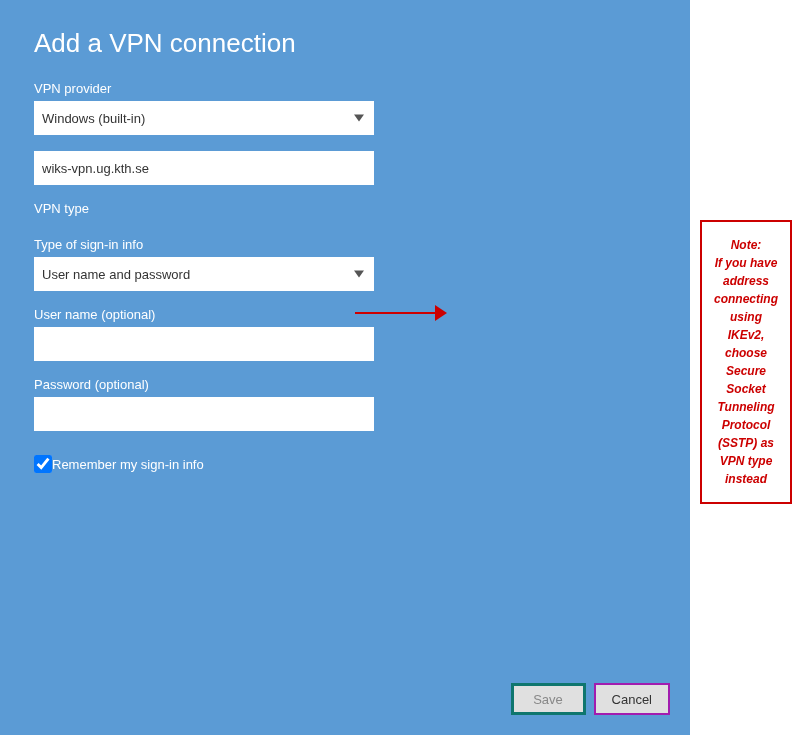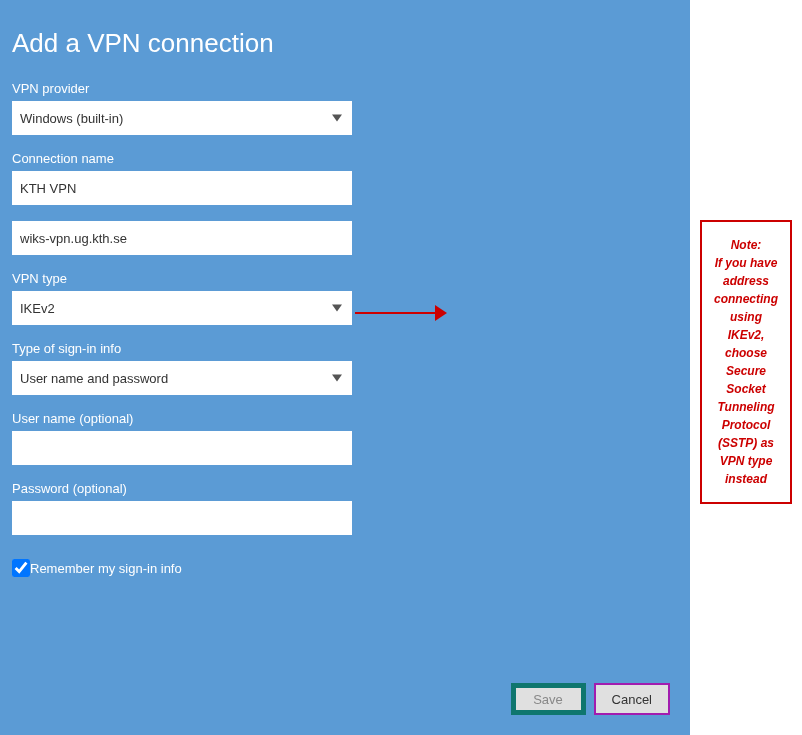--- a/index.html
+++ b/index.html
@@ -15,21 +15,21 @@
     .main-container {
       display: flex;
       flex-direction: row;
       width: 802px;
       height: 735px;
     }
     .dialog-panel {
       background: #5b9bd5;
       width: 700px;
       min-height: 735px;
-      padding: 28px 24px 24px 12px;
+      padding: 28px 24px 24px 34px;
       position: relative;
       display: flex;
       flex-direction: column;
     }
     .right-panel {
       background: #fff;
       flex: 1;
       display: flex;
       flex-direction: column;
       align-items: center;
@@ -144,21 +144,21 @@
       right: 20px;
       display: flex;
       gap: 8px;
     }
     .btn {
       min-width: 75px;
       height: 32px;
       padding: 0 16px;
       font-size: 13px;
       cursor: pointer;
-      border: 5px solid #0f766e;
+      border: 3px solid #0f766e;
       background: #e8e8e8;
       color: #333;
     }
     .btn-save {
       background: #e0e0e0;
       color: #888;
     }
     .btn-cancel {
       background: #e0e0e0;
       color: #333;
@@ -175,40 +175,27 @@
     <div class="field-group">
       <div class="field-label">VPN provider</div>
       <div class="select-wrapper">
         <select class="select-field">
           <option>Windows (built-in)</option>
         </select>
         <div class="select-chevron"></div>
       </div>
     </div>
 
-    <div class="field-group">
-      <div class="field-label">Connection name</div>
-      <input class="text-input" type="text" value="KTH VPN" style="">
-    </div>
 
     <div class="field-group">
       <input class="text-input" type="text" value="wiks-vpn.ug.kth.se" style="">
     </div>
 
     <div class="field-group">
       <div class="field-label">VPN type</div>
-      <div class="select-wrapper">
-        <select class="select-field">
-          <option>IKEv2</option>
-          <option>Automatic</option>
-          <option>PPTP</option>
-          <option>SSTP</option>
-        </select>
-        <div class="select-chevron"></div>
-      </div>
     </div>
 
     <div class="arrow-container">
       <div class="arrow-line"></div>
       <div class="arrow-head"></div>
     </div>
 
     <div class="field-group">
       <div class="field-label">Type of sign-in info</div>
       <div class="select-wrapper">

